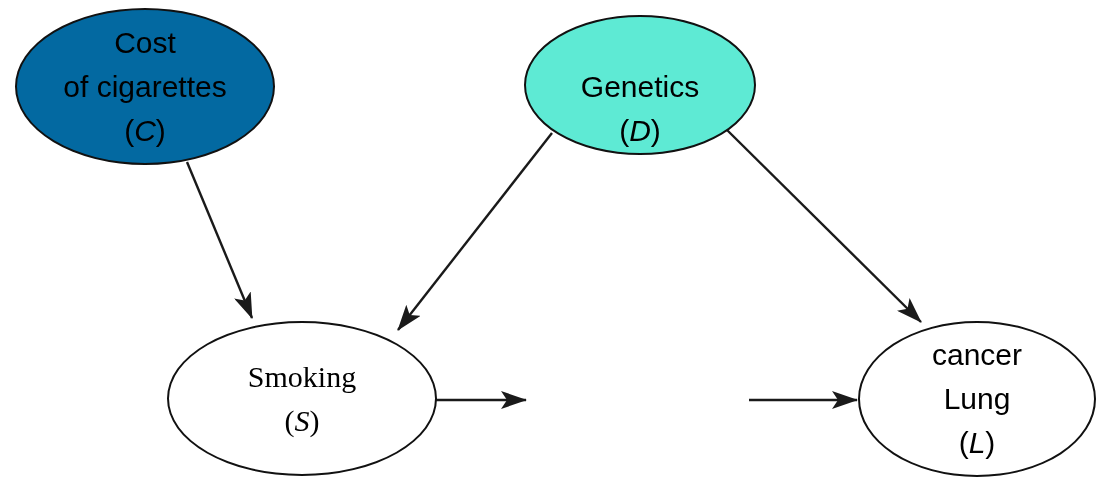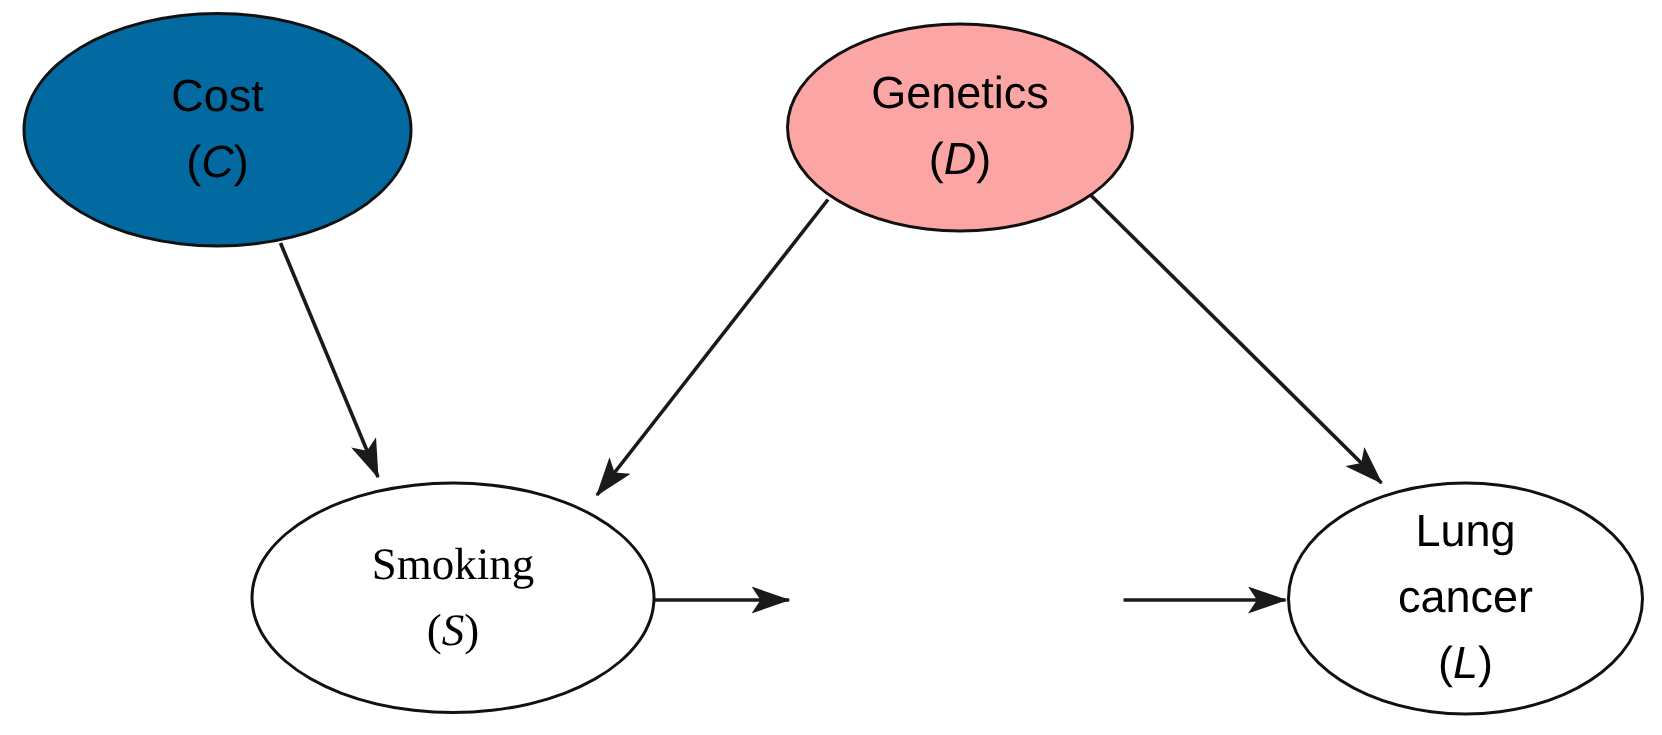--- a/index.html
+++ b/index.html
@@ -66,33 +66,34 @@
     </defs>
     <line class="edge" x1="187" y1="162" x2="252" y2="318" marker-end="url(#arrowhead)"></line>
     <line class="edge" x1="552" y1="133" x2="398" y2="330" marker-end="url(#arrowhead)"></line>
     <line class="edge" x1="727" y1="130" x2="921" y2="322" marker-end="url(#arrowhead)"></line>
     <line class="edge" x1="436" y1="400" x2="526" y2="400" marker-end="url(#arrowhead)"></line>
     <line class="edge" x1="749" y1="400" x2="857" y2="400" marker-end="url(#arrowhead)"></line>
   </svg>
 
   <div class="node node-c" style="background: #0369a1;">
     <div class="line">Cost</div>
+    <div class="line">of cigarettes</div>
     <div class="line symbol"><span>(</span><i>C</i><span>)</span></div>
   </div>
 
-  <div class="node node-d" style="background: #fca5a5;">
+  <div class="node node-d" style="background: #5eead4; justify-content: flex-end;">
     <div class="line">Genetics</div>
     <div class="line symbol"><span>(</span><i>D</i><span>)</span></div>
   </div>
 
   <div class="node node-s" style="background: rgb(255, 255, 255); font-family: Liberation Serif, serif;">
     <div class="line">Smoking</div>
     <div class="line symbol"><span>(</span><i>S</i><span>)</span></div>
   </div>
 
 
   <div class="node node-l" style="background: rgb(255, 255, 255);">
+    <div class="line">cancer</div>
     <div class="line">Lung</div>
-    <div class="line">cancer</div>
     <div class="line symbol"><span>(</span><i>L</i><span>)</span></div>
   </div>
 
 </div>
 
 </body></html>

